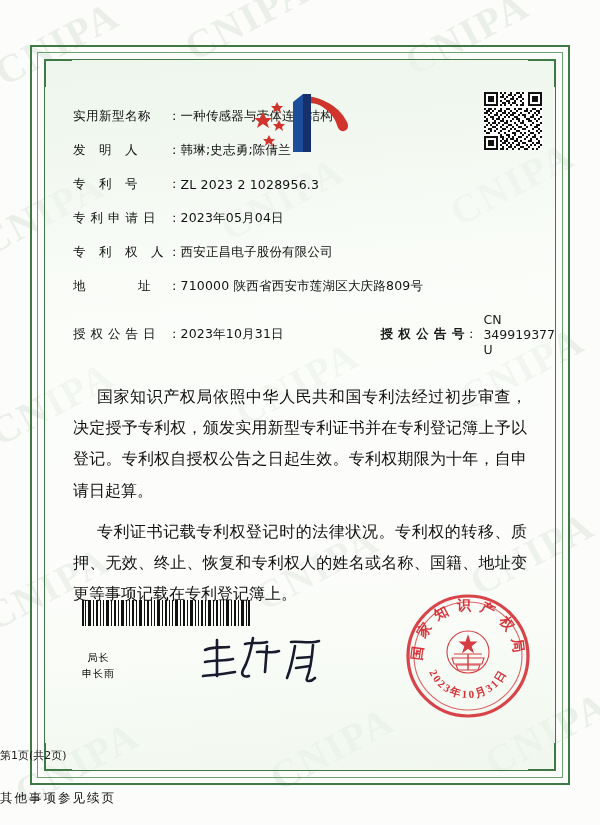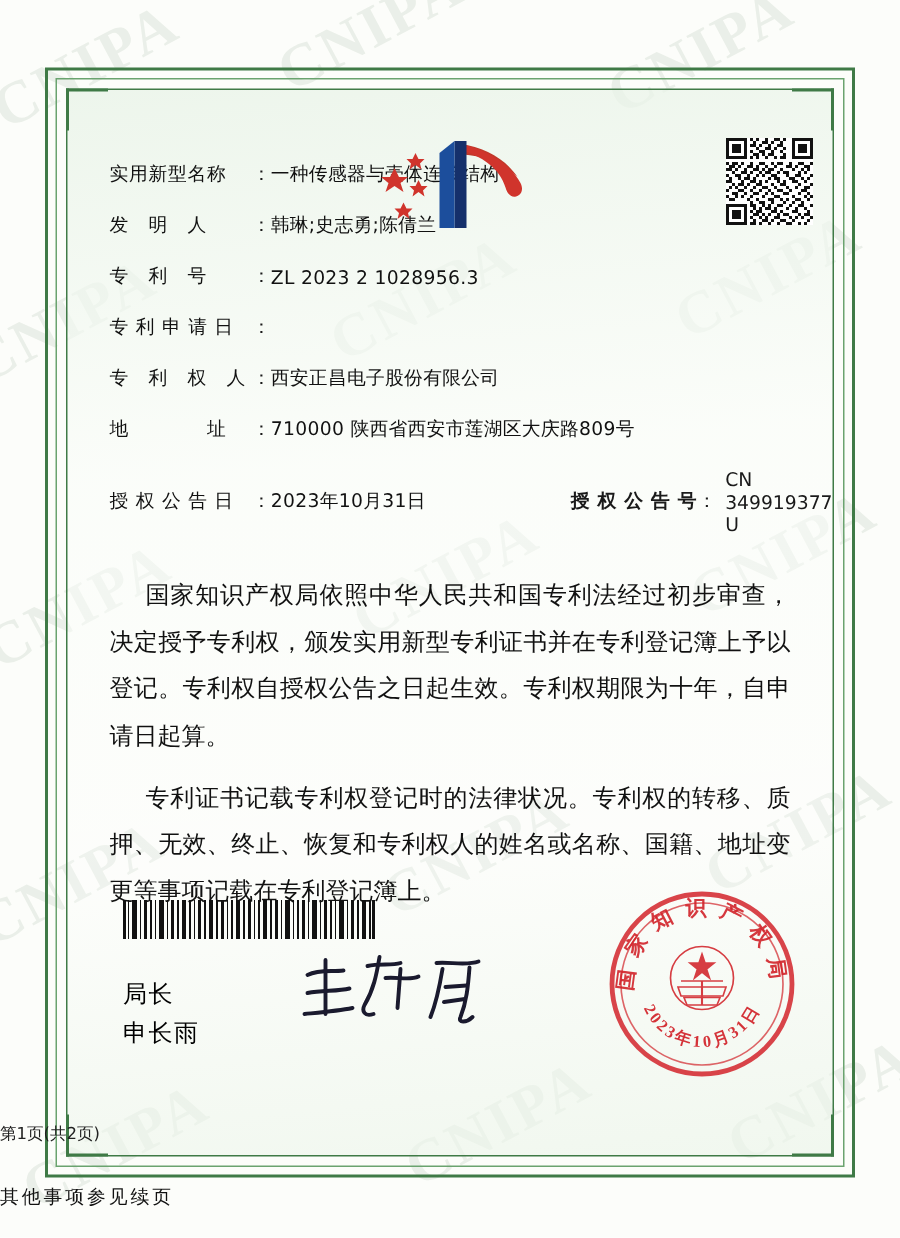--- a/index.html
+++ b/index.html
@@ -183,23 +183,24 @@
     top: 592px;
     width: 128px;
     height: 128px;
     z-index: 6;
   }
   .sign-block {
     position: absolute;
     left: 82px;
     top: 650px;
     z-index: 5;
-    font-size: 16px;
+    font-size: 10px;
     line-height: 1.6;
     letter-spacing: 1px;
+    text-align: center;
   }
   .signature {
     position: absolute;
     left: 195px;
     top: 632px;
     z-index: 5;
     width: 135px;
     height: 55px;
   }
   .page-num {
@@ -510,20 +511,21 @@
 
       <div class="row">
         <div class="label">专　利　号</div>
         <div class="colon">：</div>
         <div class="value">ZL 2023 2 1028956.3</div>
       </div>
 
       <div class="row">
         <div class="label">专 利 申 请 日</div>
         <div class="colon">：</div>
+        <div class="value">2023年05月04日</div>
       </div>
 
       <div class="row">
         <div class="label">专　利　权　人</div>
         <div class="colon">：</div>
         <div class="value">西安正昌电子股份有限公司</div>
       </div>
 
       <div class="row">
         <div class="label">地　　　　址</div>

